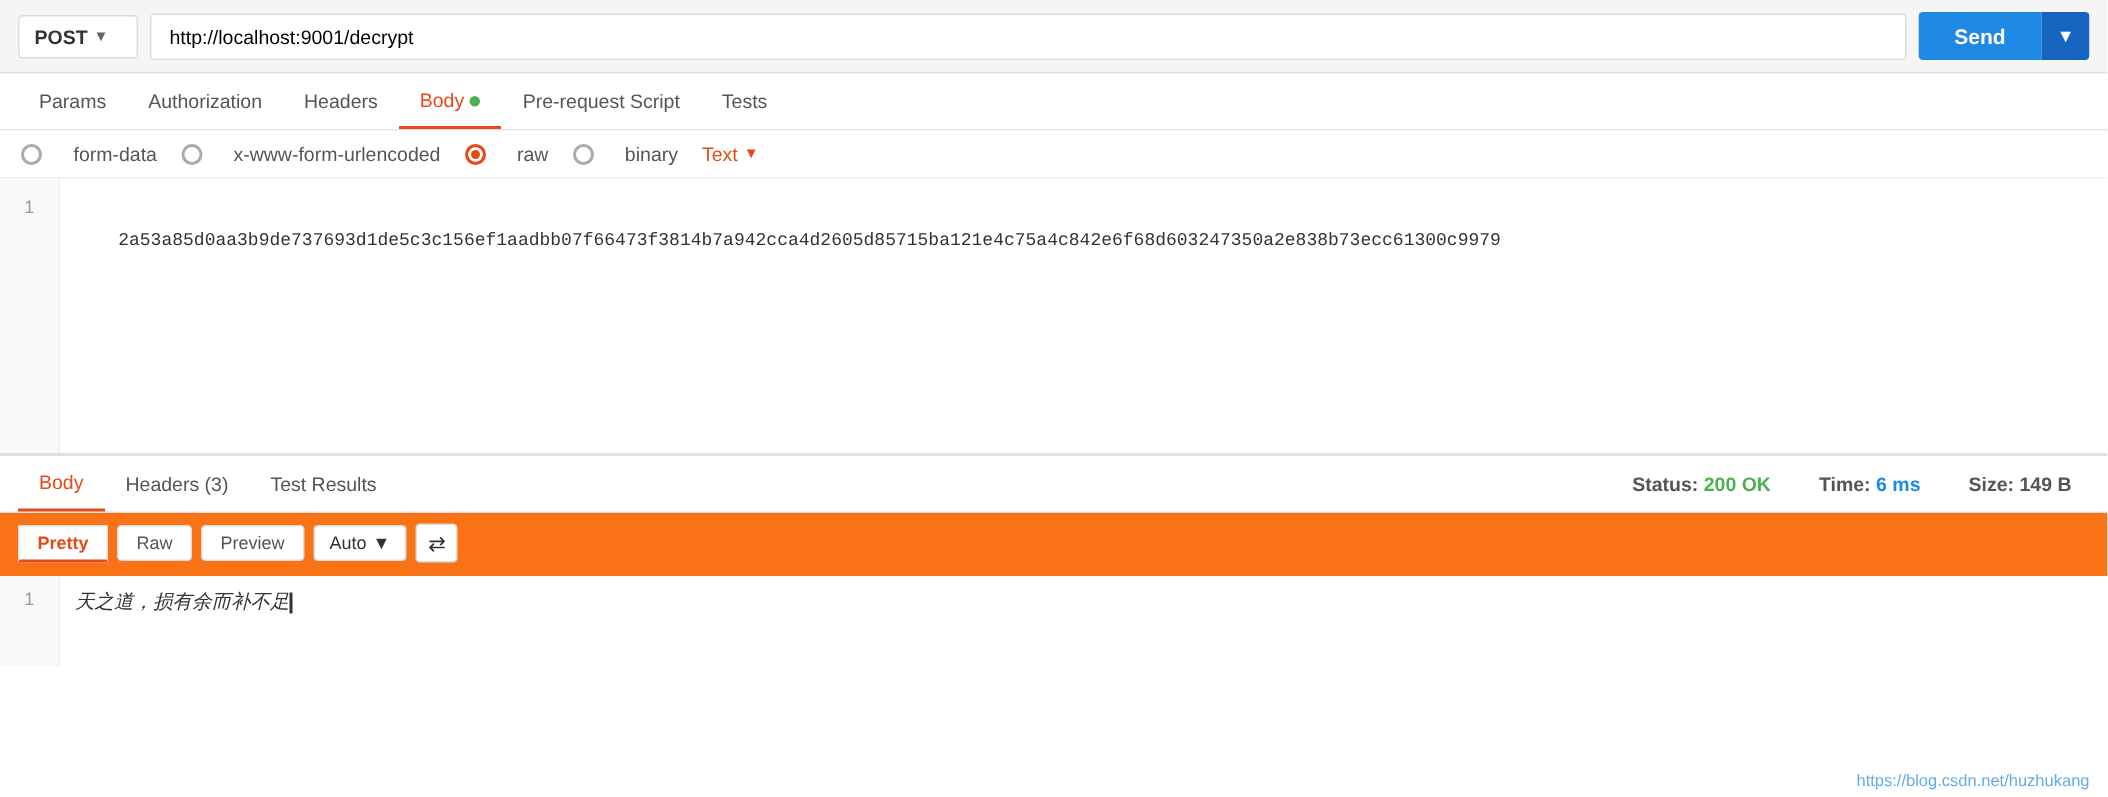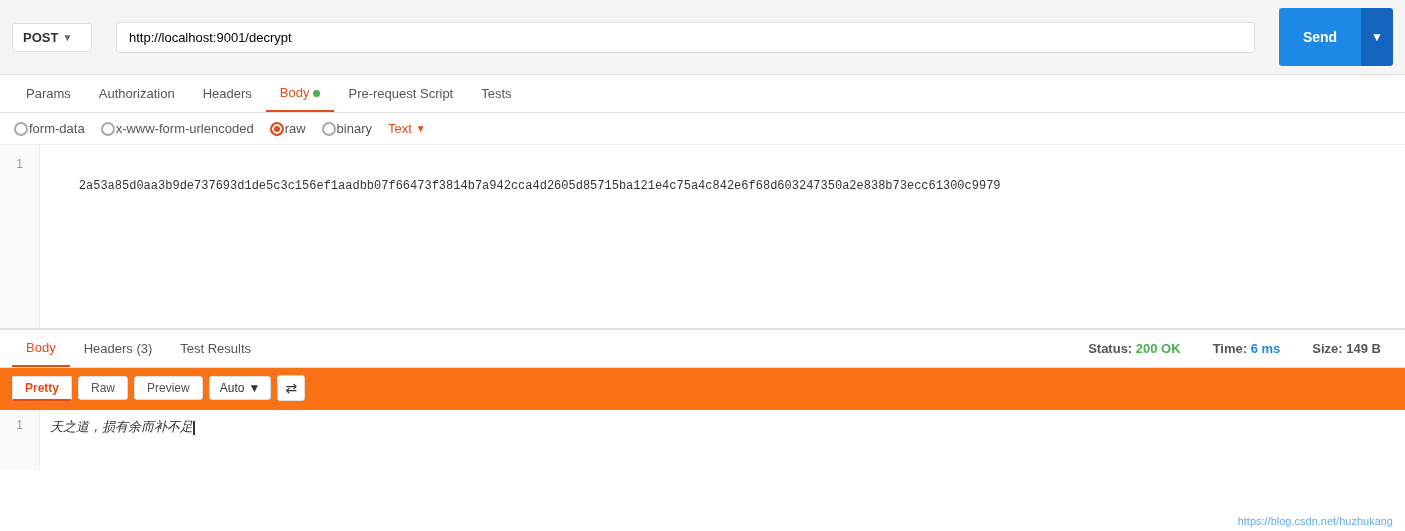--- a/index.html
+++ b/index.html
@@ -1,34 +1,34 @@
 <!DOCTYPE html>
 <html><head>
   <meta charset="utf-8">
   <style>
     * { box-sizing: border-box; margin: 0; padding: 0; }
     body { font-family: -apple-system, BlinkMacSystemFont, 'Segoe UI', Arial, sans-serif; font-size: 13px; background: #fff; color: #333; }
 
     
     .top-bar {
-      display: flex; align-items: center; padding: 8px 12px; background: #f5f5f5; border-bottom: 1px solid #e0e0e0; gap: 24px;
+      display: flex; align-items: center; padding: 8px 12px; background: #f5f5f5; border-bottom: 1px solid #e0e0e0; gap: 8px;
     }
     .method-select {
       display: flex; align-items: center; gap: 4px; background: #fff; border: 1px solid #ddd; border-radius: 3px; padding: 6px 10px; font-weight: bold; font-size: 13px; cursor: pointer; min-width: 80px;
     }
     .method-select .method-label { color: #333; font-weight: 700; }
     .method-select .chevron { font-size: 10px; color: #666; }
     .url-input {
       flex: 1; border: 1px solid #ddd; border-radius: 3px; padding: 7px 12px; font-size: 13px; background: #fff; outline: none;
     }
     .send-btn-group {
       display: flex; border-radius: 3px; overflow: hidden;
     }
     .send-btn {
-      background: #1e88e5; color: #fff; border: none; padding: 21px 24px; font-size: 14px; font-weight: 600; cursor: pointer;
+      background: #1e88e5; color: #fff; border: none; padding: 8px 24px; font-size: 14px; font-weight: 600; cursor: pointer;
     }
     .send-btn-arrow {
       background: #1565c0; color: #fff; border: none; padding: 8px 10px; cursor: pointer; font-size: 12px;
     }
 
     
     .req-tabs {
       display: flex; align-items: center; border-bottom: 1px solid #e0e0e0; padding: 0 12px; background: #fff;
     }
     .req-tab {
@@ -37,21 +37,21 @@
     .req-tab.active { color: #e64a19; border-bottom: 2px solid #e64a19; }
     .tab-dot {
       display: inline-block; width: 7px; height: 7px; border-radius: 50%; background: #4caf50; margin-left: 4px; vertical-align: middle;
     }
 
     
     .body-options {
       display: flex; align-items: center; gap: 16px; padding: 8px 14px; border-bottom: 1px solid #eee; background: #fff;
     }
     .radio-option {
-      display: flex; align-items: center; gap: 1px; cursor: pointer; font-size: 13px; color: #555; justify-content: center;
+      display: flex; align-items: center; gap: 21px; cursor: pointer; font-size: 13px; color: #555; justify-content: center;
     }
     .radio-circle {
       width: 14px; height: 14px; border-radius: 50%; border: 2px solid #aaa; display: inline-block; background: #fff;
     }
     .radio-circle.selected {
       border: 2px solid #e64a19; background: #e64a19; box-shadow: inset 0 0 0 2px #fff;
     }
     .text-dropdown {
       display: flex; align-items: center; gap: 4px; color: #e64a19; font-size: 13px; cursor: pointer; font-weight: 500;
     }

